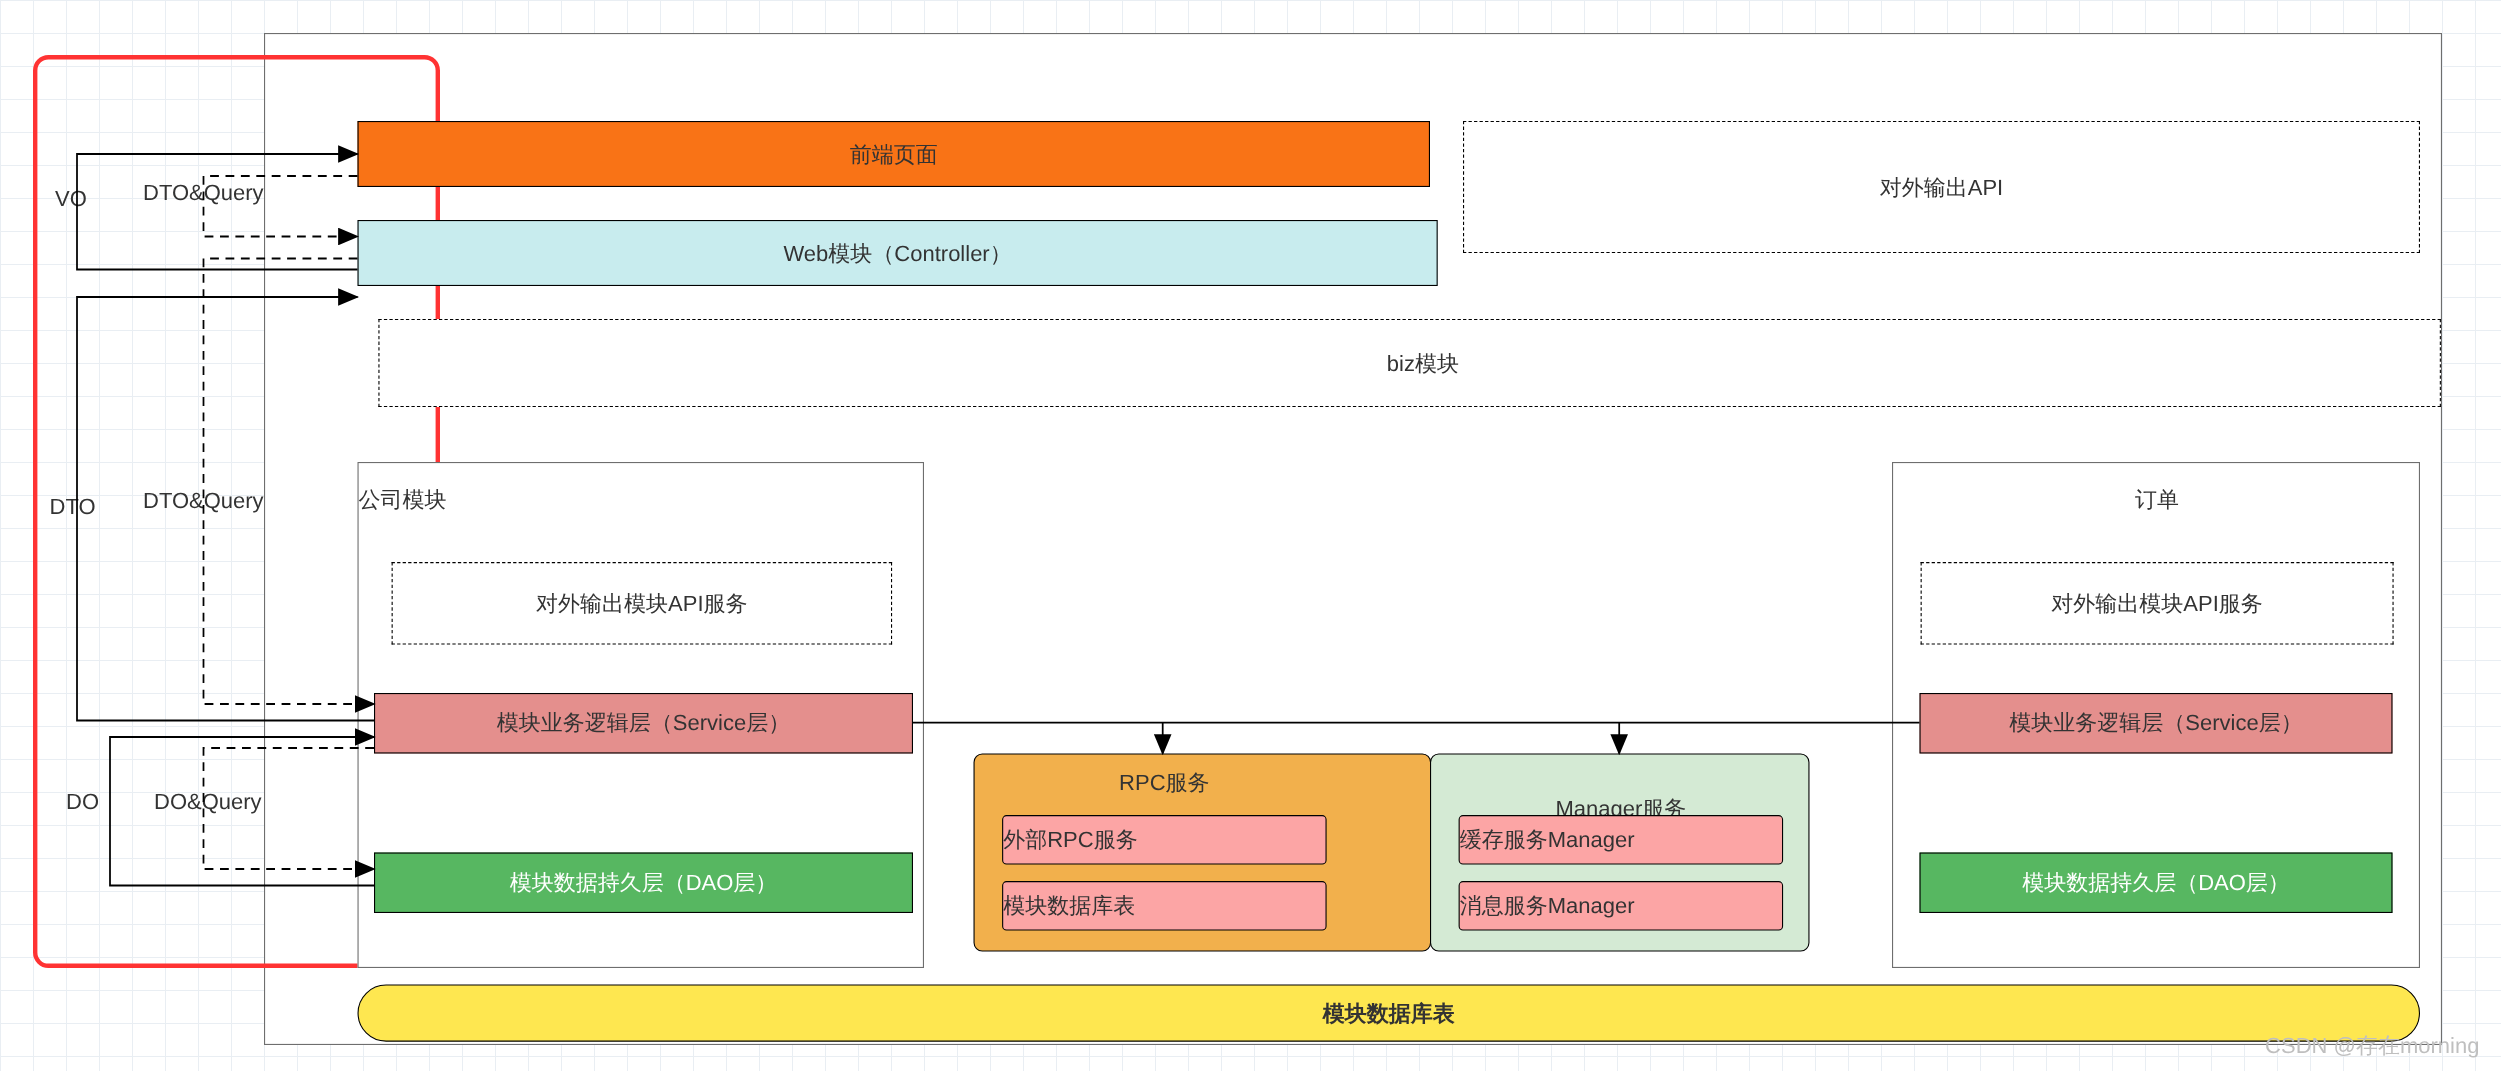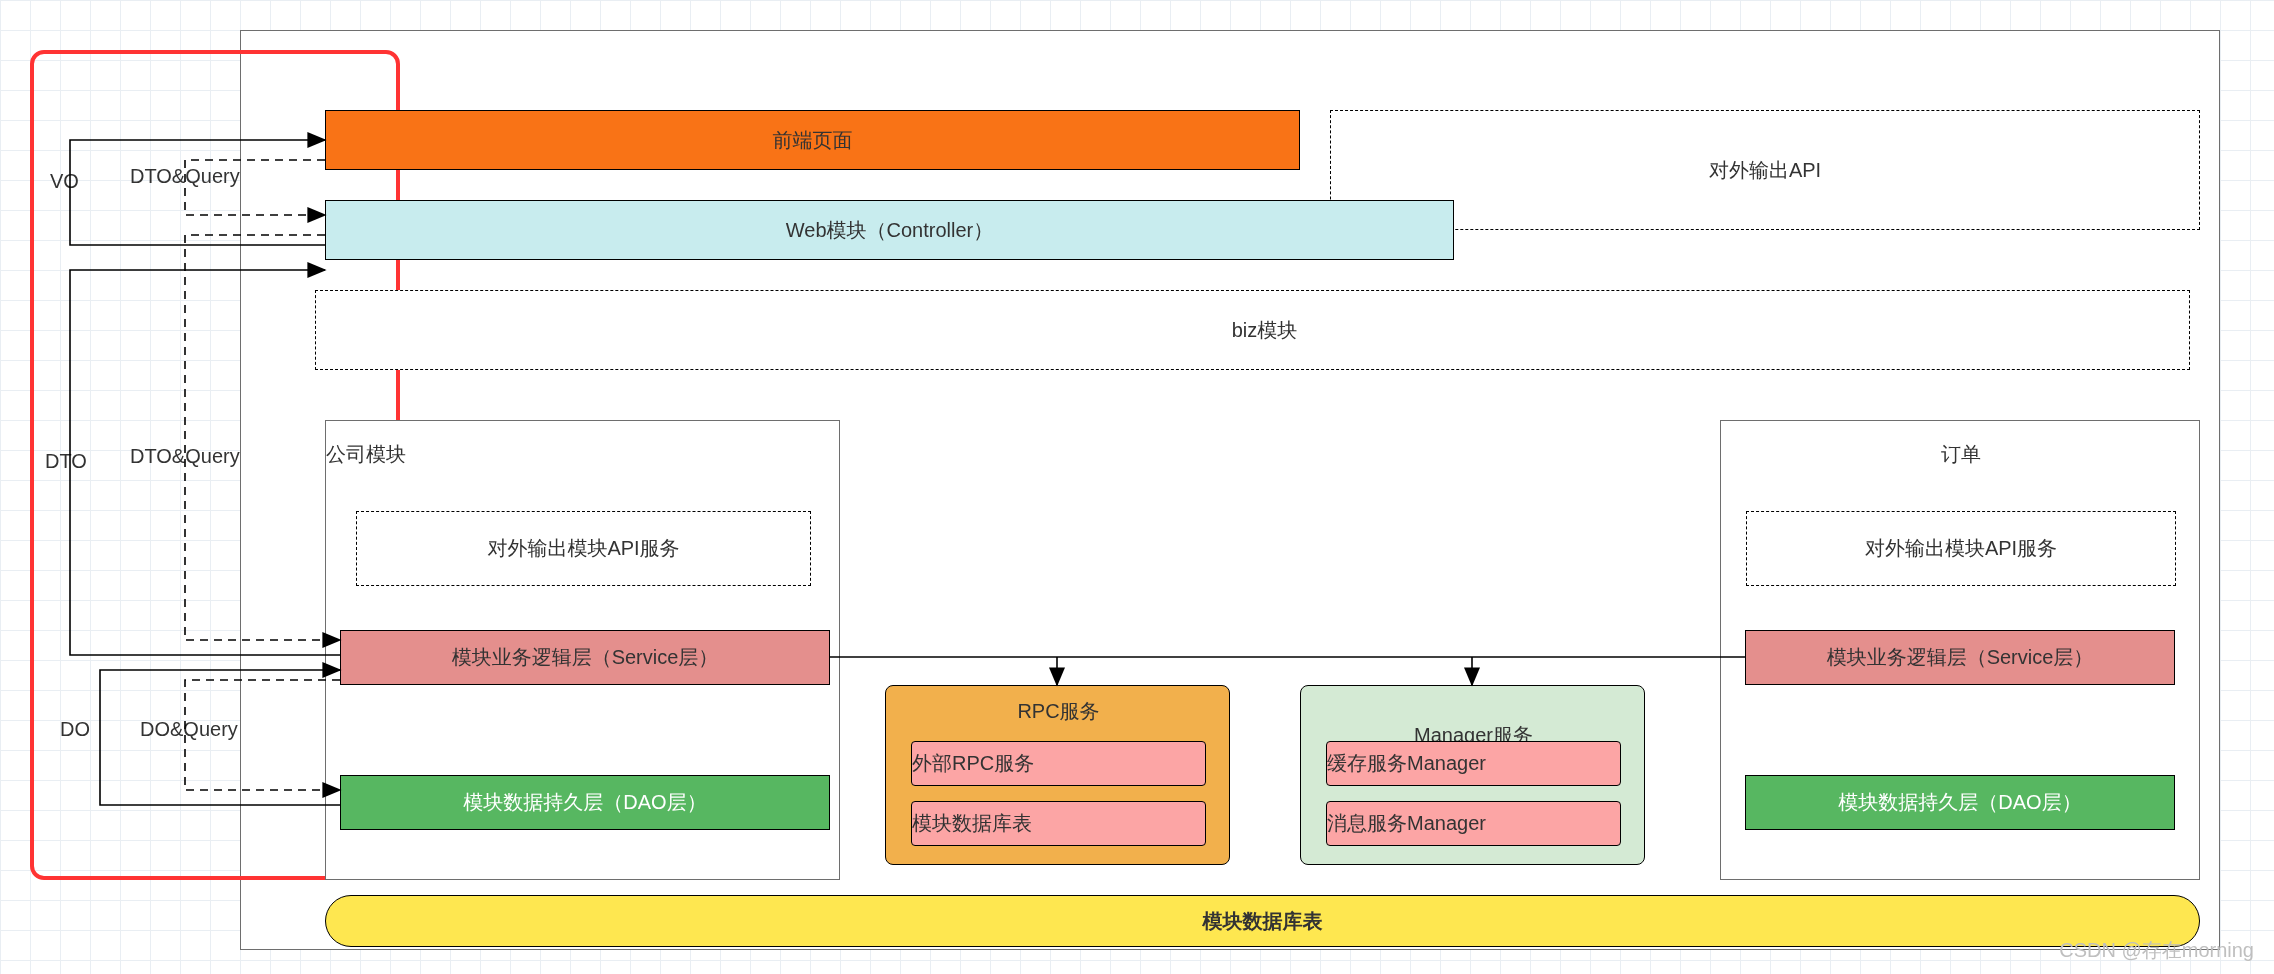--- a/index.html
+++ b/index.html
@@ -62,25 +62,25 @@
 
 <div class="abs red-hl" style="left:30px; top:50px; width:370px; height:830px;"></div>
 
 <div class="abs box frontend" style="left:325px; top:110px; width:975px; height:60px;">
   <span>前端页面</span>
 </div>
 <div class="abs box dashed api-out" style="left:1330px; top:110px; width:870px; height:120px;">
   <span>对外输出API</span>
 </div>
 
-<div class="abs box controller" style="left:325px; top:200px; width:1129px; height:60px;">
+<div class="abs box controller" style="left:325px; top:200px; width:982px; height:60px;">
   <span>Web模块（Controller）</span>
 </div>
 
-<div class="abs box dashed biz" style="left:315px; top:290px; width:1875px; height:80px;padding-left:24px;">
+<div class="abs box dashed biz" style="left:344px; top:290px; width:1875px; height:80px;padding-left:24px;">
   <span>biz模块</span>
 </div>
 
 <div class="abs module" style="left:325px; top:420px; width:515px; height:460px;">
   <div class="abs noborder" style="left:0; top:20px; width:515px; text-align:left;">公司模块</div>
   <div class="abs box dashed" style="left:30px; top:90px; width:455px; height:75px;">
     <span>对外输出模块API服务</span>
   </div>
 </div>
 
@@ -98,21 +98,21 @@
     <span>对外输出模块API服务</span>
   </div>
 </div>
 <div class="abs box service" style="left:1745px; top:630px; width:430px; height:55px;">
   <span>模块业务逻辑层（Service层）</span>
 </div>
 <div class="abs box dao" style="left:1745px; top:775px; width:430px; height:55px;">
   <span>模块数据持久层（DAO层）</span>
 </div>
 
-<div class="abs box rpc-outer" style="left:885px; top:685px; width:345px; height:180px; border:1.5px solid #000;text-decoration:underline;">
+<div class="abs box rpc-outer" style="left:885px; top:685px; width:416px; height:180px; border:1.5px solid #000;text-decoration:underline;">
   <div class="abs noborder" style="left:0; top:12px; width:345px; text-align:center;">RPC服务</div>
   <div class="abs inner-white" style="left:25px; top:55px; width:295px; height:45px;">
     <span>外部RPC服务</span>
   </div>
   <div class="abs inner-white" style="left:25px; top:115px; width:295px; height:45px;">
     <span>模块数据库表</span>
   </div>
 </div>
 
 <div class="abs box mgr-outer" style="left:1300px; top:685px; width:345px; height:180px; border:1.5px solid #000;">

